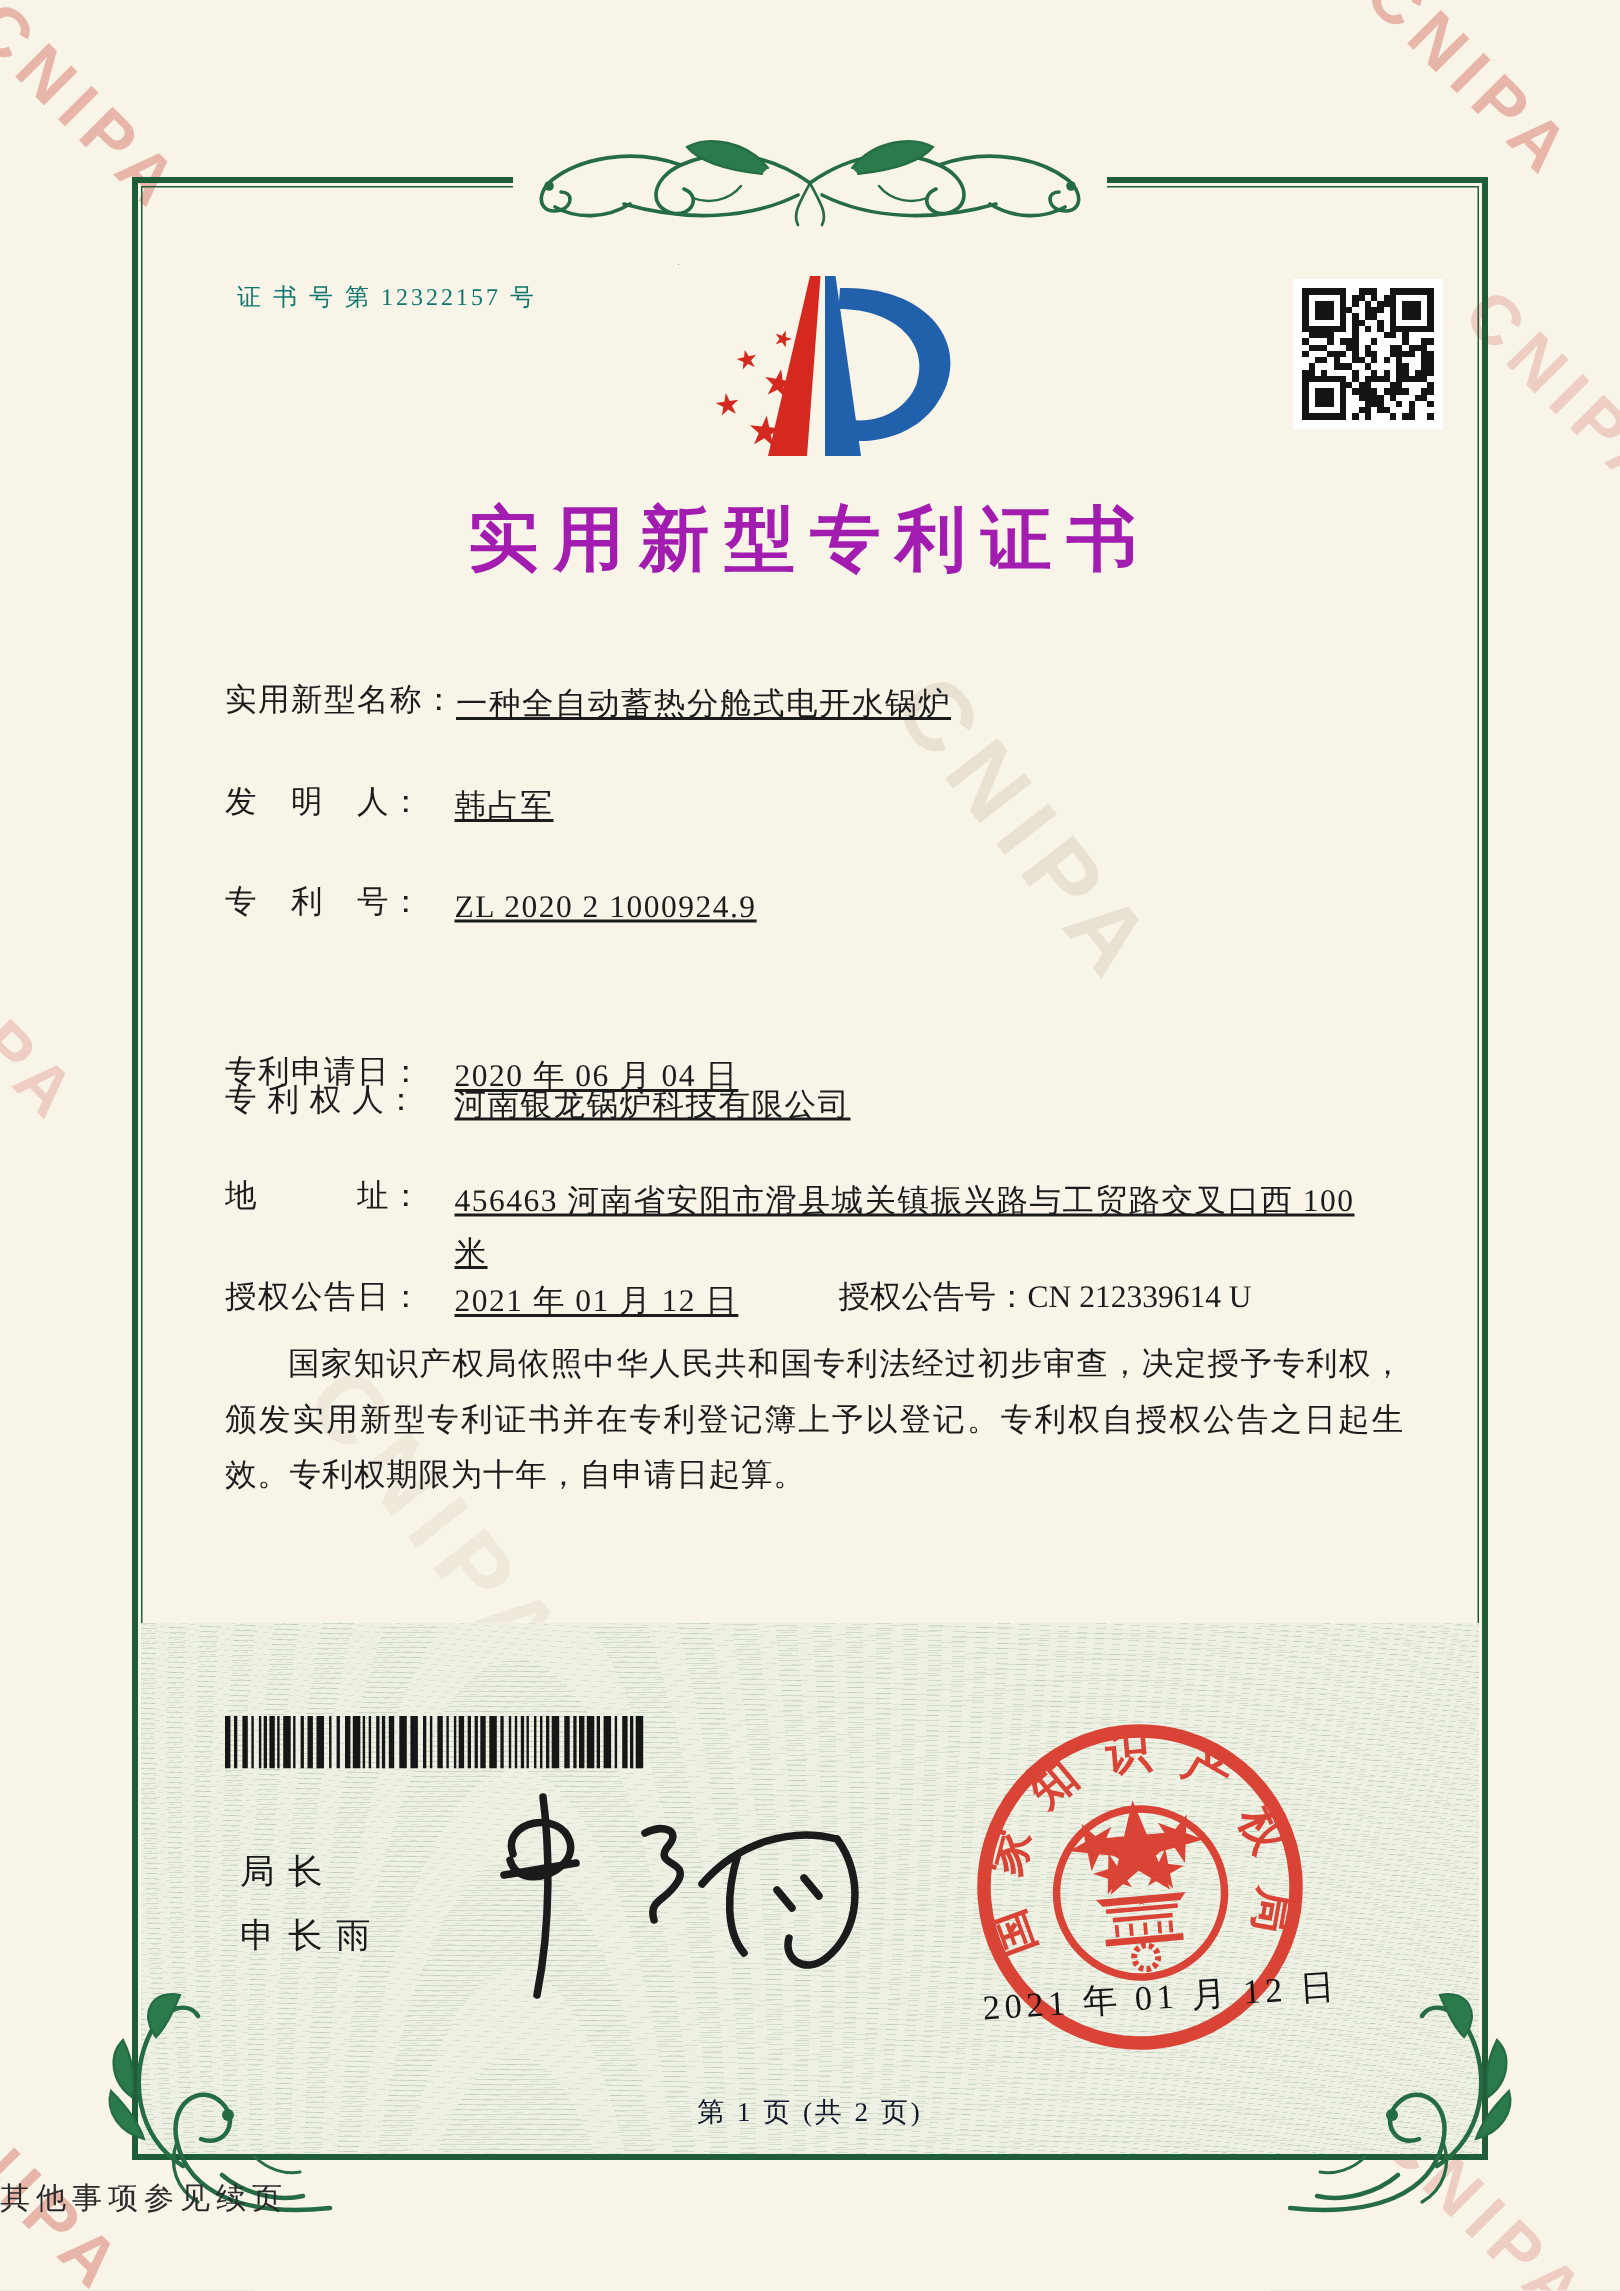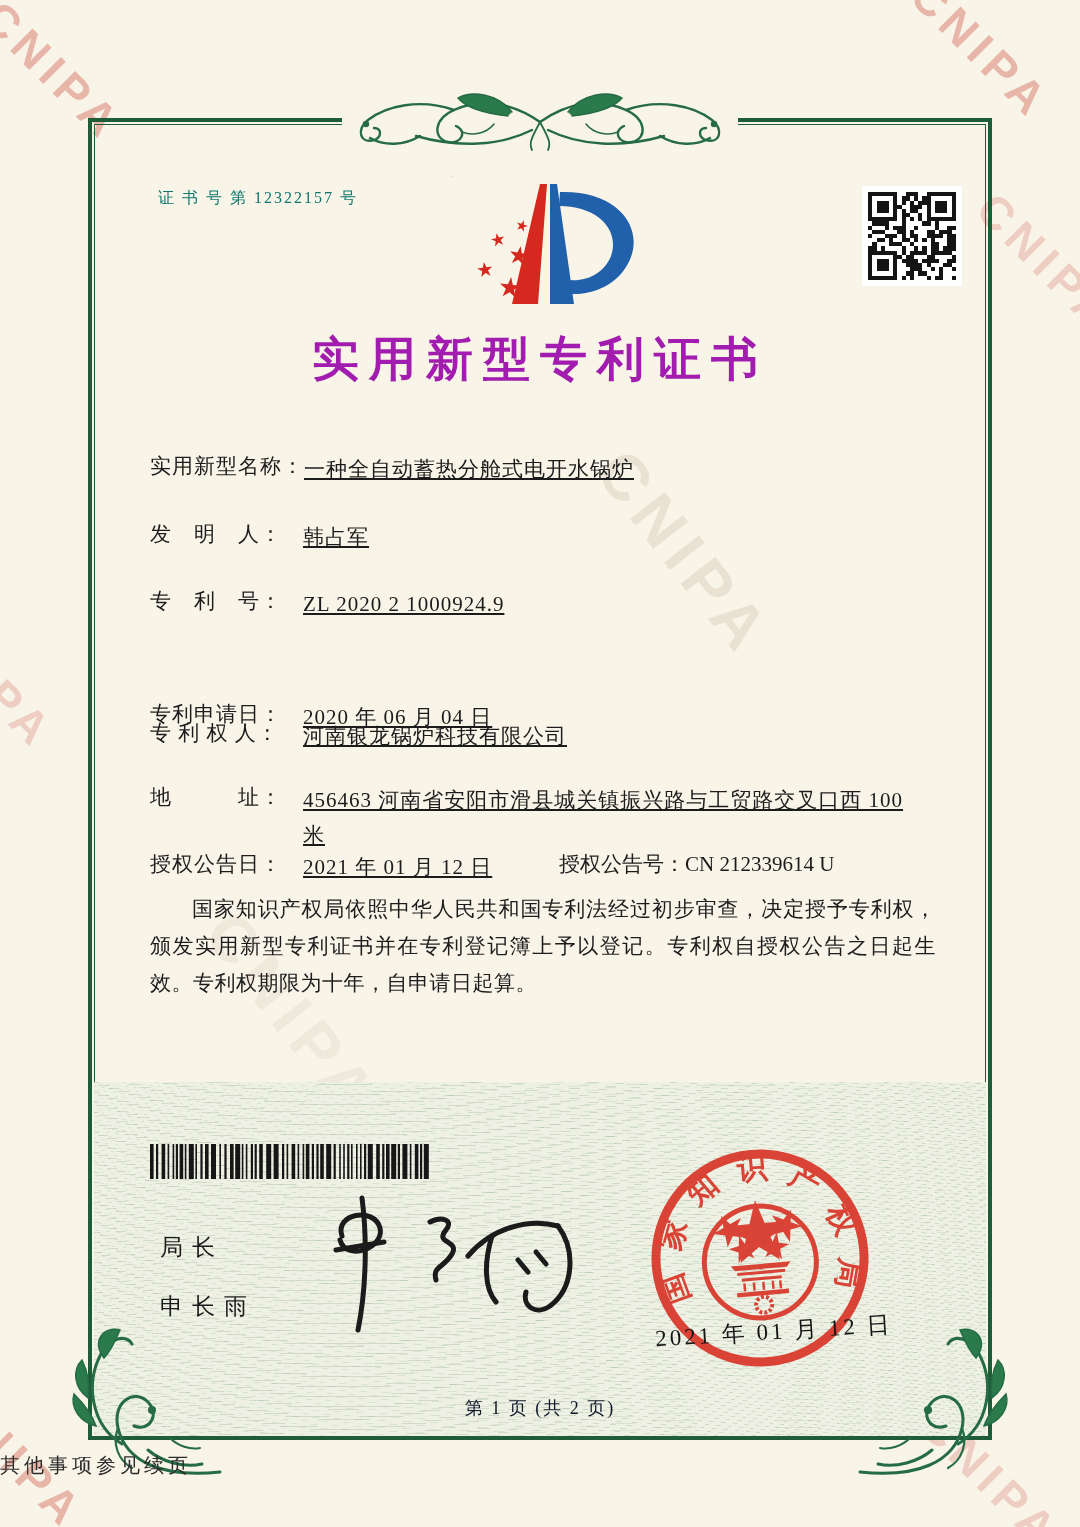--- a/index.html
+++ b/index.html
@@ -46,21 +46,21 @@
     letter-spacing:1px;line-height:35px;vertical-align:top;text-decoration:underline;}
   .grant2{position:absolute;left:409px;top:0;white-space:nowrap;}
   
   .body-text{position:absolute;left:150px;top:891px;width:786px;font-size:21px;
     line-height:37px;text-align:justify;letter-spacing:0.5px;}
   .body-text p{margin:0;text-indent:42px;}
   
   .barcode{position:absolute;left:150px;top:1144px;width:284px;height:35px;}
   .officer{position:absolute;left:160px;top:1232px;
     font-family:"Liberation Sans","DejaVu Sans",sans-serif;font-size:23px;letter-spacing:9px;color:#1a1a1a;}
-  .officer .name{margin-top:28px;font-family:Liberation Serif, serif;}
+  .officer .name{margin-top:12px;font-family:Liberation Serif, serif;}
   .signature{position:absolute;left:282px;top:1192px;width:310px;height:150px;}
   .seal{position:absolute;left:648px;top:1146px;width:224px;height:224px;opacity:0.93;transform:rotate(-5deg);}
   .seal-date{position:absolute;left:655px;top:1316px;width:240px;font-size:23px;letter-spacing:3px;
     color:#151515;transform:rotate(-3.5deg);white-space:nowrap;}
   .page-num{position:absolute;left:88px;top:1396px;width:904px;text-align:center;
     font-size:18px;letter-spacing:2px;color:#0f172a;}
   .foot-note{position:absolute;left:0;top:1452px;width:1080px;
     font-size:20px;letter-spacing:4px;color:#2a2a2a;}
 </style>
 </head>

